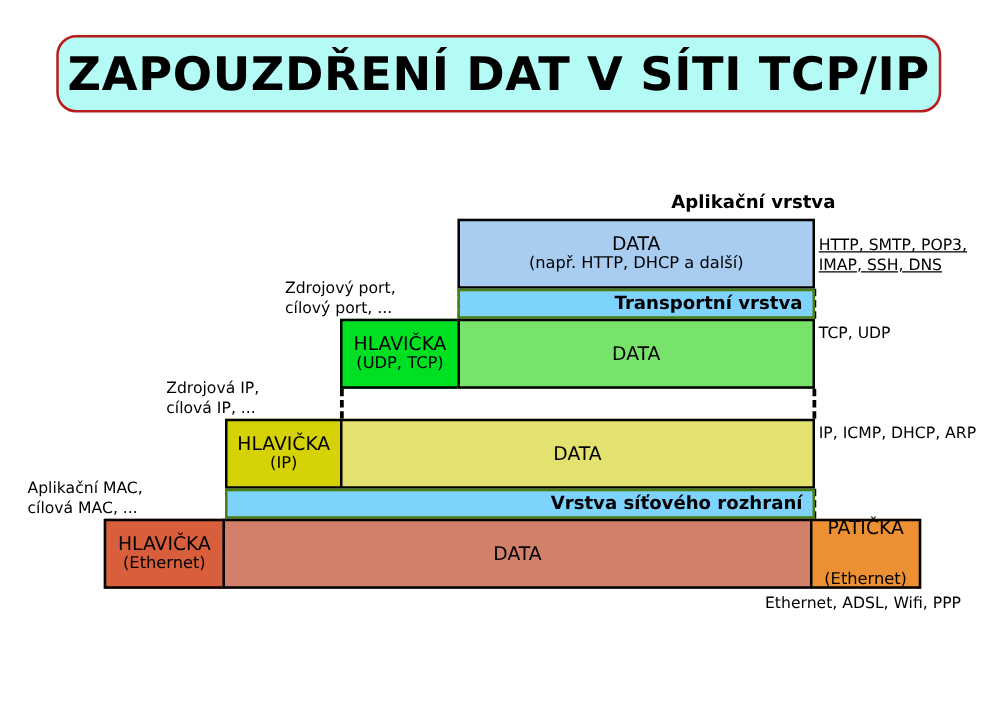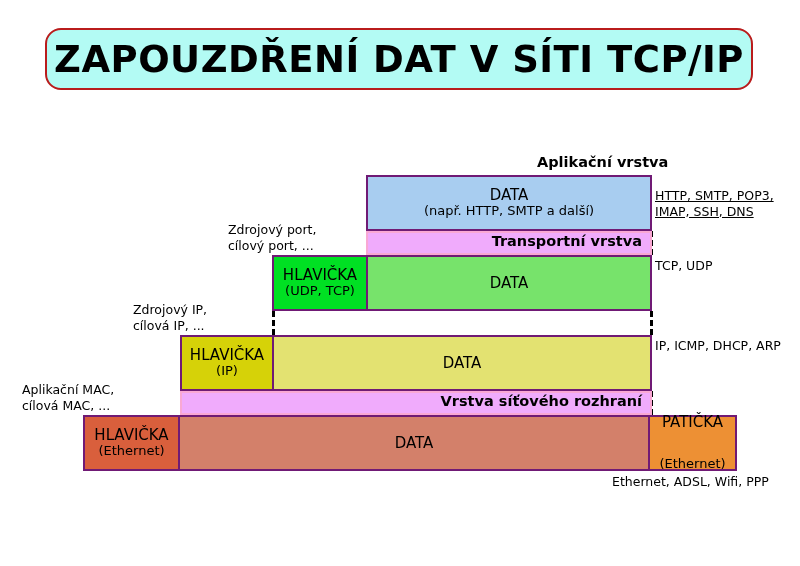--- a/index.html
+++ b/index.html
@@ -50,46 +50,46 @@
 
   
   .row {
     position: absolute;
     height: 56px;
     box-sizing: border-box;
     display: flex;
   }
   .seg {
     box-sizing: border-box;
-    border: 2px solid #701a75;
+    border: 2px solid #000000;
     display: flex;
     flex-direction: column;
     align-items: center;
     justify-content: center;
     line-height: 1.12;
   }
   .seg .seg-main {
     font-size: 15px;
     color: #000000;
   }
   .seg .seg-sub {
     font-size: 13px;
     color: #000000;
   }
   .seg + .seg { margin-left: -2px; }
 
   
   .layer-band {
     position: absolute;
     height: 24px;
-    background: #f0abfc;
-    border: 2px solid #f9a8d4;
-    box-sizing: border-box;
-    display: flex;
-    align-items: flex-start;
+    background: #7dd3fc;
+    border: 2px solid #4d7c0f;
+    box-sizing: border-box;
+    display: flex;
+    align-items: center;
     justify-content: flex-end;
   }
   .layer-band .layer-band-text {
     font-size: 14.5px;
     font-weight: bold;
     color: #000000;
     padding-right: 8px;
     white-space: nowrap;
   }
   
@@ -141,21 +141,21 @@
   <div class="vconnect" style="left:180px; top:391px; height:24px;"></div>
   <div class="vconnect" style="left:650px; top:231px; height:24px;"></div>
   <div class="vconnect" style="left:650px; top:311px; height:24px;"></div>
   <div class="vconnect" style="left:650px; top:391px; height:24px;"></div>
 
   <div class="layer-caption-plain" style="left:505px; top:154px;margin-left:32px;">Aplikační vrstva</div>
 
   <div class="row" style="left:366px; top:175px; width:286px;">
     <div class="seg" style="width:286px; background:#a8cdf0;">
       <span class="seg-main">DATA</span>
-      <span class="seg-sub">(např. HTTP, SMTP a další)</span>
+      <span class="seg-sub">(např. HTTP, DHCP a další)</span>
     </div>
   </div>
 
   <div class="right-note" style="left:655px; top:188px;text-decoration:underline;">
     <div>HTTP, SMTP, POP3,</div>
     <div>IMAP, SSH, DNS</div>
   </div>
 
   <div class="layer-band" style="left:366px; top:231px; width:286px;">
     <span class="layer-band-text">Transportní vrstva</span>
@@ -175,21 +175,21 @@
       <span class="seg-main">DATA</span>
     </div>
   </div>
 
   <div class="right-note" style="left:655px; top:258px;">
     <div>TCP, UDP</div>
   </div>
 
 
   <div class="left-note" style="left:133px; top:302px;">
-    <div>Zdrojový IP,</div>
+    <div>Zdrojová IP,</div>
     <div>cílová IP, ...</div>
   </div>
 
   <div class="row" style="left:180px; top:335px; width:472px;">
     <div class="seg" style="width:94px; background:#d6d208;">
       <span class="seg-main">HLAVIČKA</span>
       <span class="seg-sub">(IP)</span>
     </div>
     <div class="seg" style="width:380px; background:#e3e271;">
       <span class="seg-main">DATA</span>

